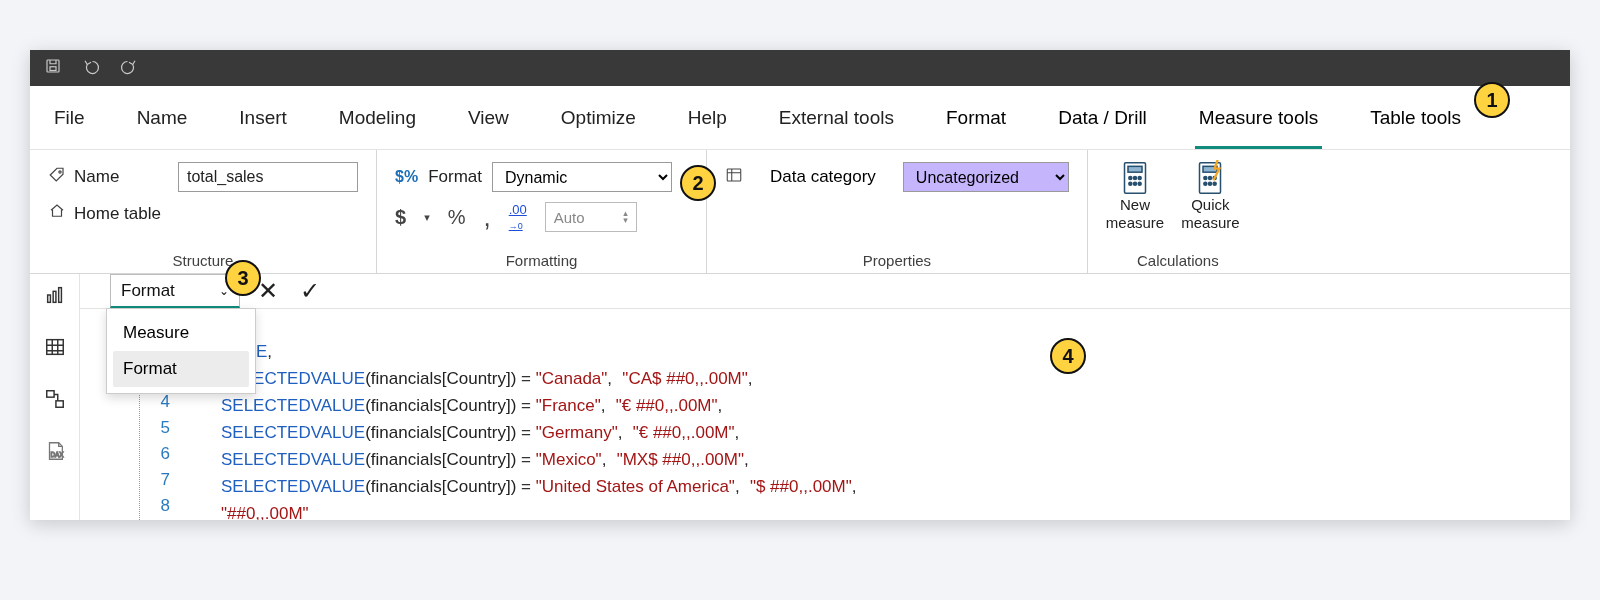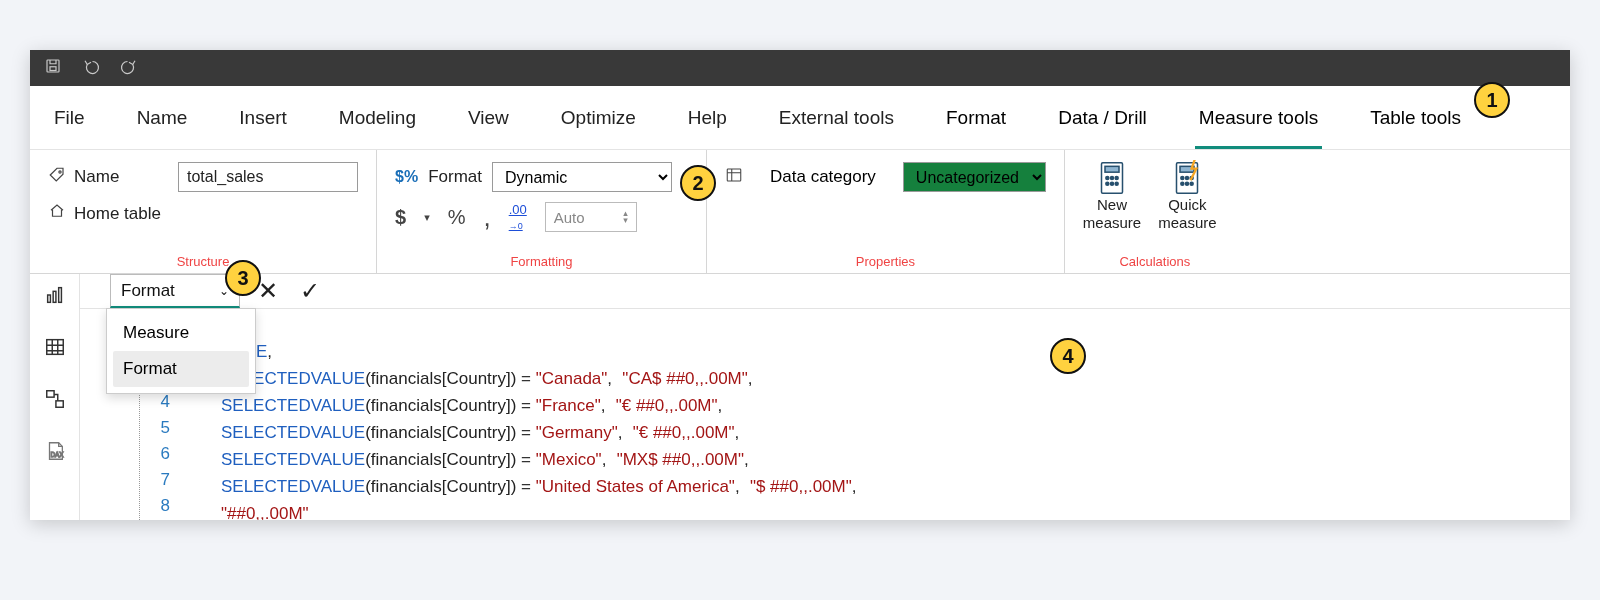--- a/index.html
+++ b/index.html
@@ -15,21 +15,21 @@
   .tabs { height: 64px; display:flex; align-items:flex-end; padding-left:20px; gap:44px; border-bottom:1px solid #e4e4e4; font-size:19px; color:#222; }
   .tab { height:100%; display:flex; align-items:center; padding:0 4px; position:relative; cursor:pointer; }
   .tab.contextual { color:#000; }
   .tab.active { font-weight:400; }
   .tab.active::after { content:""; position:absolute; left:0; right:0; bottom:0; height:3px; background:#118c7c; }
 
   
   .ribbon { height: 124px; display:flex; border-bottom:1px solid #d6d6d6; }
   .group { border-right:1px solid #d6d6d6; padding:8px 18px 4px 18px; display:flex; flex-direction:column; }
   .group .body { flex:1; display:flex; align-items:flex-start; }
-  .group .caption { text-align:center; color:#ef4444; font-size:13px; padding-top:2px; }
+  .group .caption { text-align:center; color:#404040; font-size:15px; padding-top:2px; }
 
   
   .struct-rows { display:flex; flex-direction:column; gap:10px; padding-top:4px; }
   .struct-row { display:flex; align-items:center; gap:10px; }
   .struct-row .lbl { display:flex; align-items:center; gap:8px; width:120px; color:#222; font-size:17px; }
   .struct-row input, .struct-row select { height:30px; border:1px solid #9a9a9a; padding:0 8px; font-size:16px; background:#fff; color:#222; }
   .name-input { width:180px; }
   .home-select { width:180px; }
 
   
@@ -37,21 +37,21 @@
   .fmt-row { display:flex; align-items:center; gap:10px; }
   .fmt-row select { height:30px; border:1px solid #9a9a9a; padding:0 8px; font-size:16px; background:#fff; width:180px; }
   .fmt-btns { display:flex; align-items:center; gap:18px; font-size:20px; color:#444; }
   .fmt-btns span { cursor:pointer; }
   .auto-input { width:92px; height:30px; border:1px solid #bbb; color:#888; padding:12px 8px; font-size:15px; display:inline-flex; align-items:center; justify-content:space-between; }
   .caret-stack { display:inline-flex; flex-direction:column; line-height:7px; font-size:9px; color:#888; }
 
   
   .prop-rows { display:flex; flex-direction:column; gap:10px; padding-top:4px; }
   .prop-row { display:flex; align-items:center; gap:27px; }
-  .prop-row select { height:30px; border:1px solid #9a9a9a; padding:0 8px; font-size:16px; background:#15803d; width:143px; }
+  .prop-row select { height:30px; border:1px solid #9a9a9a; padding:0 8px; font-size:16px; background:#c4b5fd; width:166px; }
 
   
   .calc-body { display:flex; gap:17px; align-items:flex-start; padding-top:2px; }
   .calc-btn { display:flex; flex-direction:column; align-items:center; cursor:pointer; font-size:15px; color:#222; }
   .calc-btn .ico { width:28px; height:36px; }
   .calc-btn .lines { line-height:18px; text-align:center; }
 
   
   .work { display:flex; height: calc(100% - 36px - 50px - 124px); }
   .left-rail { width:50px; background:#fff; border-right:1px solid #e3e3e3; display:flex; flex-direction:column; align-items:center; padding-top:10px; gap:26px; color:#555; }

